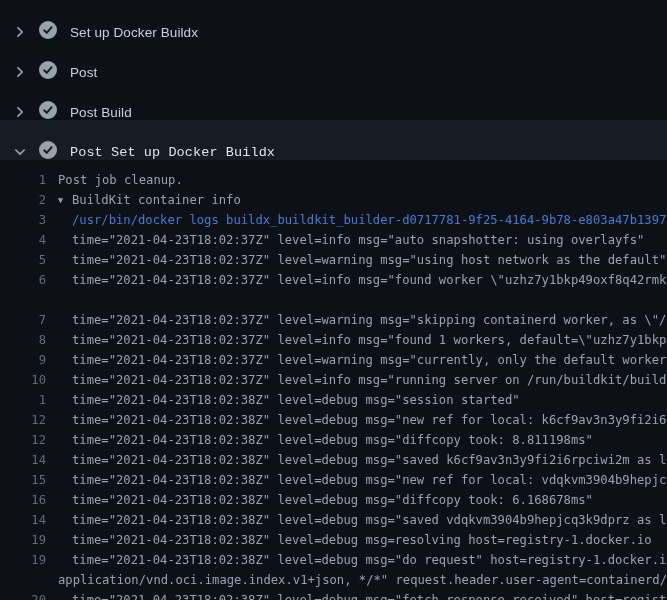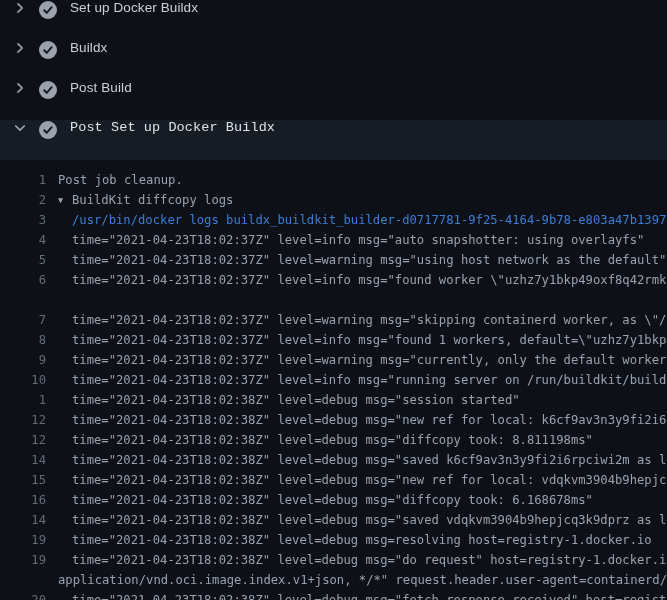--- a/index.html
+++ b/index.html
@@ -16,21 +16,21 @@
   }
   html,body{margin:0;padding:0;}
   body{
     width:667px;height:600px;overflow:hidden;
     background:var(--page-bg);
     font-family:"Liberation Sans","DejaVu Sans",sans-serif;
   }
   
   .steps{width:667px;}
   .step{
-    height:40px;display:flex;align-items:flex-start;
+    height:40px;display:flex;align-items:flex-end;
     padding:0 0 0 12px;box-sizing:border-box;cursor:pointer;
   }
   .step.expanded{background:var(--active-row-bg);font-family:Liberation Mono, monospace;}
   .step .chev{
     width:16px;height:16px;flex:none;color:var(--chevron);
     display:flex;align-items:center;justify-content:center;
   }
   .step .status{
     width:20px;height:20px;flex:none;margin-left:10px;
   }
@@ -80,21 +80,21 @@
     <div class="step">
       <span class="chev">
         <svg width="16" height="16" viewBox="0 0 16 16">
           <path d="M6 3.8l4.2 4.2L6 12.2" fill="none" stroke="currentColor" stroke-width="1.7" stroke-linecap="round" stroke-linejoin="round"></path>
         </svg>
       </span>
       <span class="status"><svg width="20" height="20" viewBox="0 0 20 20">
           <circle cx="10" cy="10" r="9" fill="var(--check-circle)"></circle>
           <path d="M6.2 10.3l2.5 2.5 5-5.6" fill="none" stroke="var(--check-mark)" stroke-width="2" stroke-linecap="round" stroke-linejoin="round"></path>
         </svg></span>
-      <span class="step-label">Buildx</span>
+      <span class="step-label">Post</span>
     </div>
     <div class="step">
       <span class="chev">
         <svg width="16" height="16" viewBox="0 0 16 16">
           <path d="M6 3.8l4.2 4.2L6 12.2" fill="none" stroke="currentColor" stroke-width="1.7" stroke-linecap="round" stroke-linejoin="round"></path>
         </svg>
       </span>
       <span class="status"><svg width="20" height="20" viewBox="0 0 20 20">
           <circle cx="10" cy="10" r="9" fill="var(--check-circle)"></circle>
           <path d="M6.2 10.3l2.5 2.5 5-5.6" fill="none" stroke="var(--check-mark)" stroke-width="2" stroke-linecap="round" stroke-linejoin="round"></path>
@@ -109,21 +109,21 @@
       </span>
       <span class="status"><svg width="20" height="20" viewBox="0 0 20 20">
           <circle cx="10" cy="10" r="9" fill="var(--check-circle)"></circle>
           <path d="M6.2 10.3l2.5 2.5 5-5.6" fill="none" stroke="var(--check-mark)" stroke-width="2" stroke-linecap="round" stroke-linejoin="round"></path>
         </svg></span>
       <span class="step-label">Post Set up Docker Buildx</span>
     </div>
   </div>
 <div class="log">
     <div class="log-row kind-base"><span class="ln">1</span><span class="lt">Post job cleanup.</span></div>
-    <div class="log-row kind-group"><span class="ln">2</span><span class="lt"><span class="tri">▼</span><span>BuildKit diffcopy logs</span></span></div>
+    <div class="log-row kind-group"><span class="ln">2</span><span class="lt"><span class="tri">▼</span><span>BuildKit container info</span></span></div>
     <div class="log-row kind-command"><span class="ln">3</span><span class="lt">/usr/bin/docker logs buildx_buildkit_builder-d0717781-9f25-4164-9b78-e803a47b13970</span></div>
     <div class="log-row kind-log"><span class="ln">4</span><span class="lt">time="2021-04-23T18:02:37Z" level=info msg="auto snapshotter: using overlayfs"</span></div>
     <div class="log-row kind-log"><span class="ln">5</span><span class="lt">time="2021-04-23T18:02:37Z" level=warning msg="using host network as the default"</span></div>
     <div class="log-row kind-log"><span class="ln">6</span><span class="lt">time="2021-04-23T18:02:37Z" level=info msg="found worker \"uzhz7y1bkp49oxf8q42rmk0xj</span></div>
     <div class="log-row kind-cont"><span class="ln"></span></div>
     <div class="log-row kind-log"><span class="ln">7</span><span class="lt">time="2021-04-23T18:02:37Z" level=warning msg="skipping containerd worker, as \"/run</span></div>
     <div class="log-row kind-log"><span class="ln">8</span><span class="lt">time="2021-04-23T18:02:37Z" level=info msg="found 1 workers, default=\"uzhz7y1bkp49o</span></div>
     <div class="log-row kind-log"><span class="ln">9</span><span class="lt">time="2021-04-23T18:02:37Z" level=warning msg="currently, only the default worker ca</span></div>
     <div class="log-row kind-log"><span class="ln">10</span><span class="lt">time="2021-04-23T18:02:37Z" level=info msg="running server on /run/buildkit/buildkit</span></div>
     <div class="log-row kind-log"><span class="ln">1</span><span class="lt">time="2021-04-23T18:02:38Z" level=debug msg="session started"</span></div>

